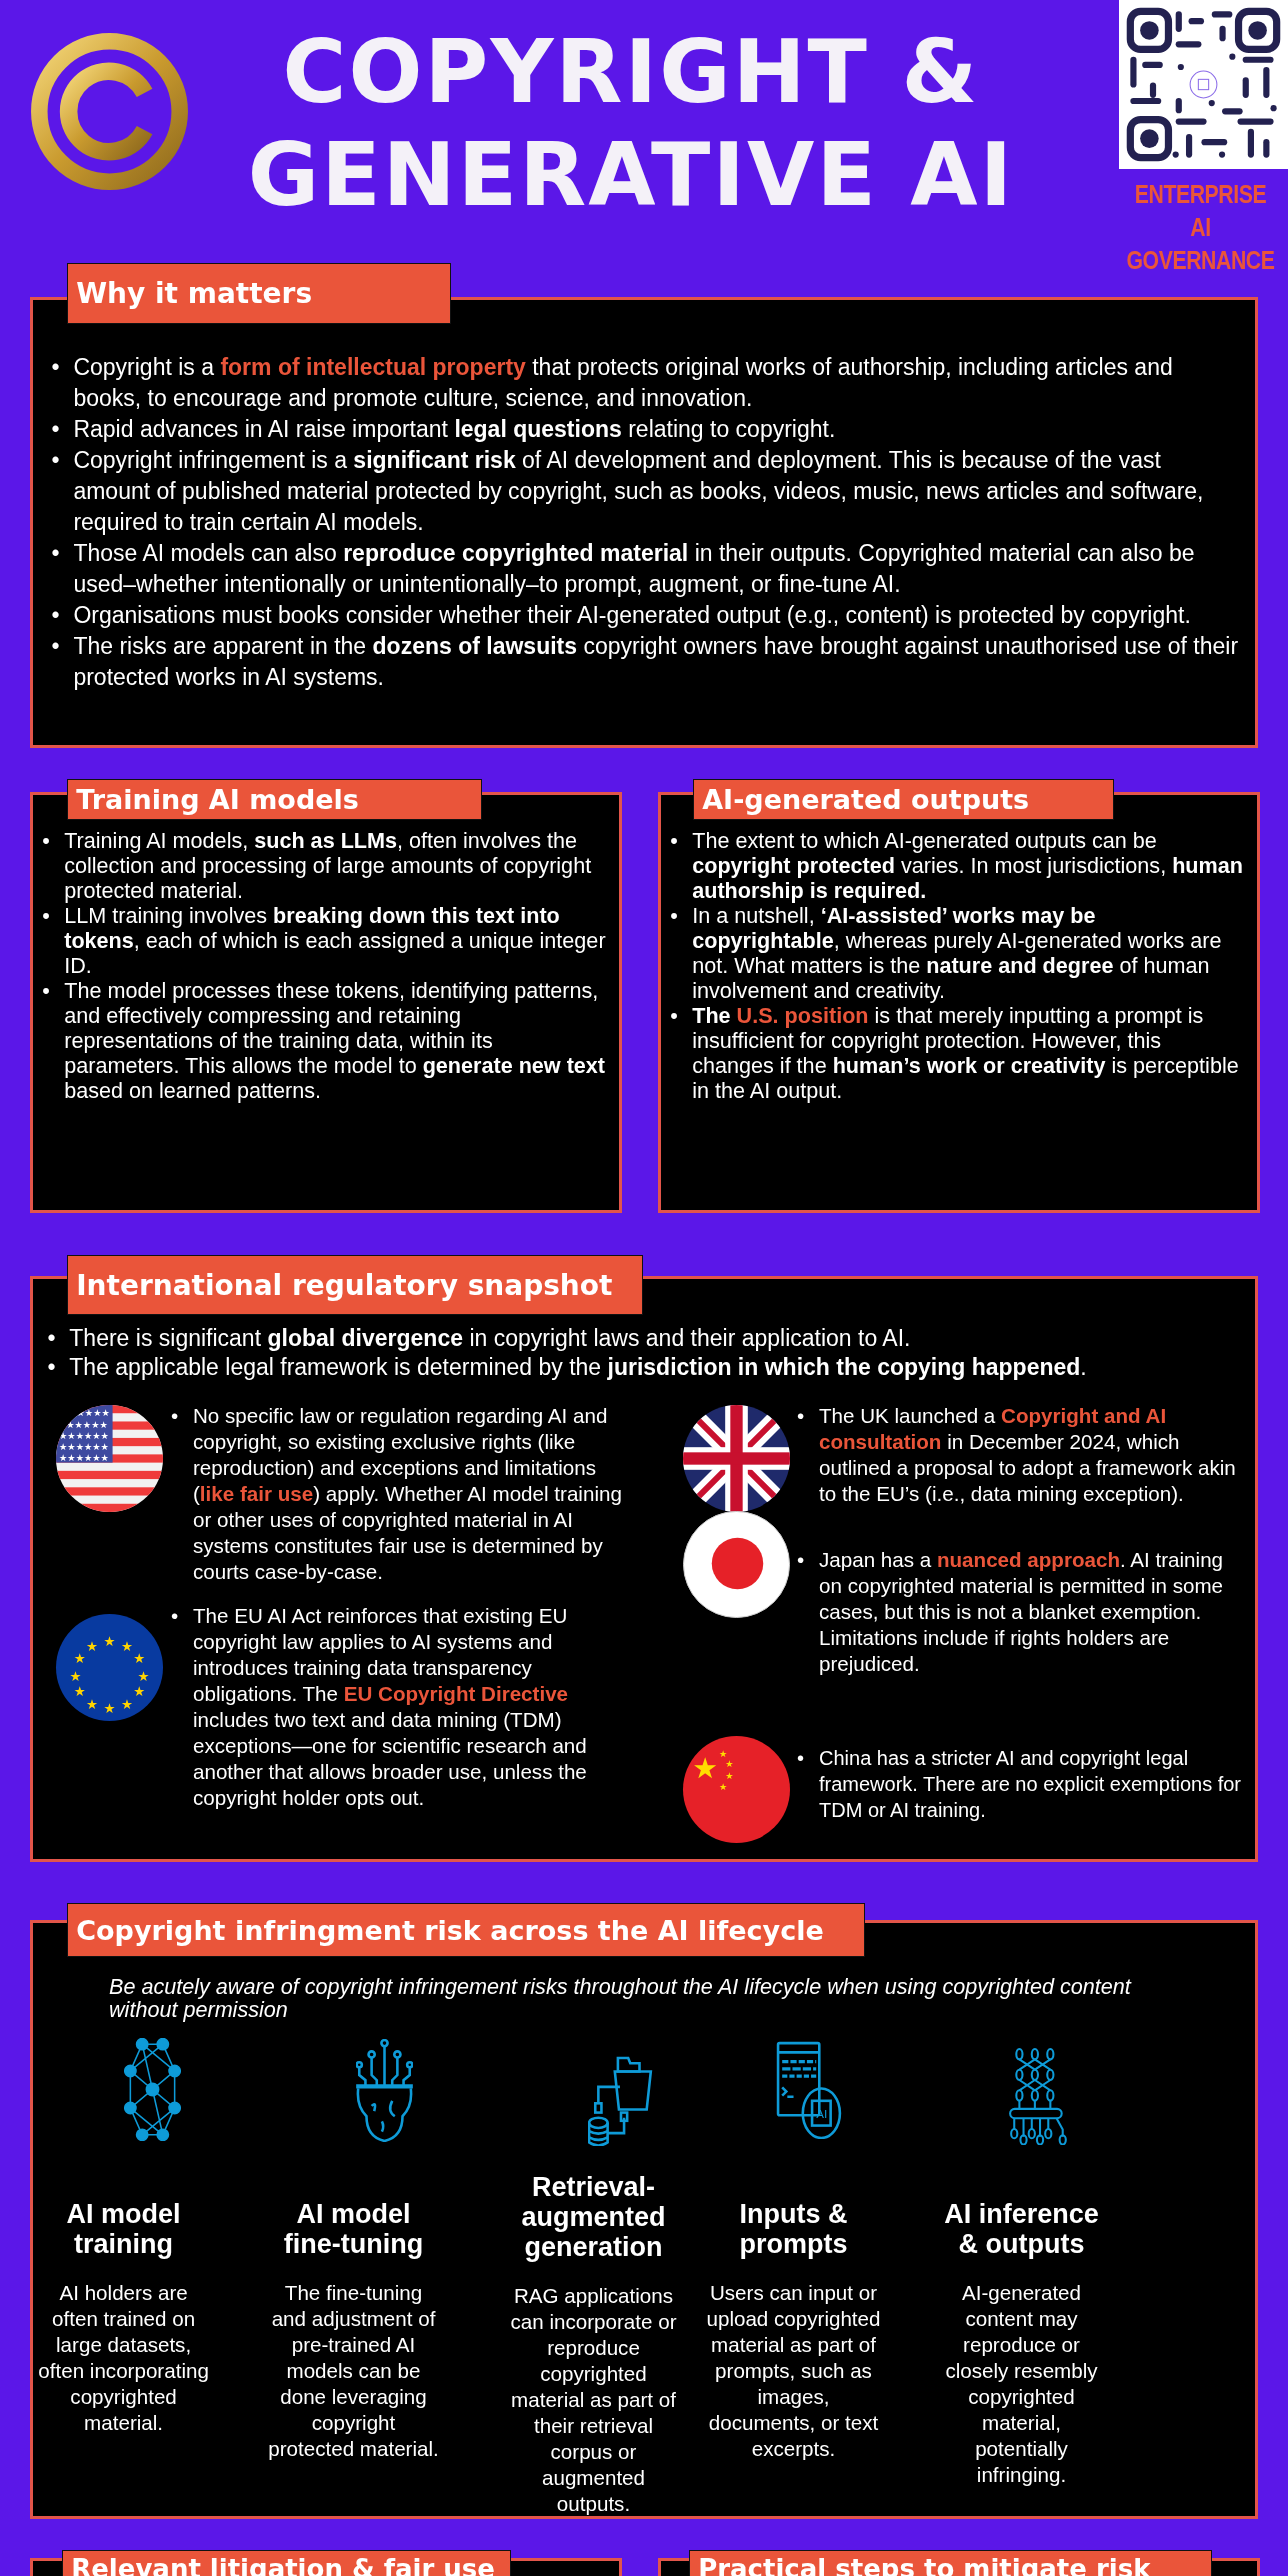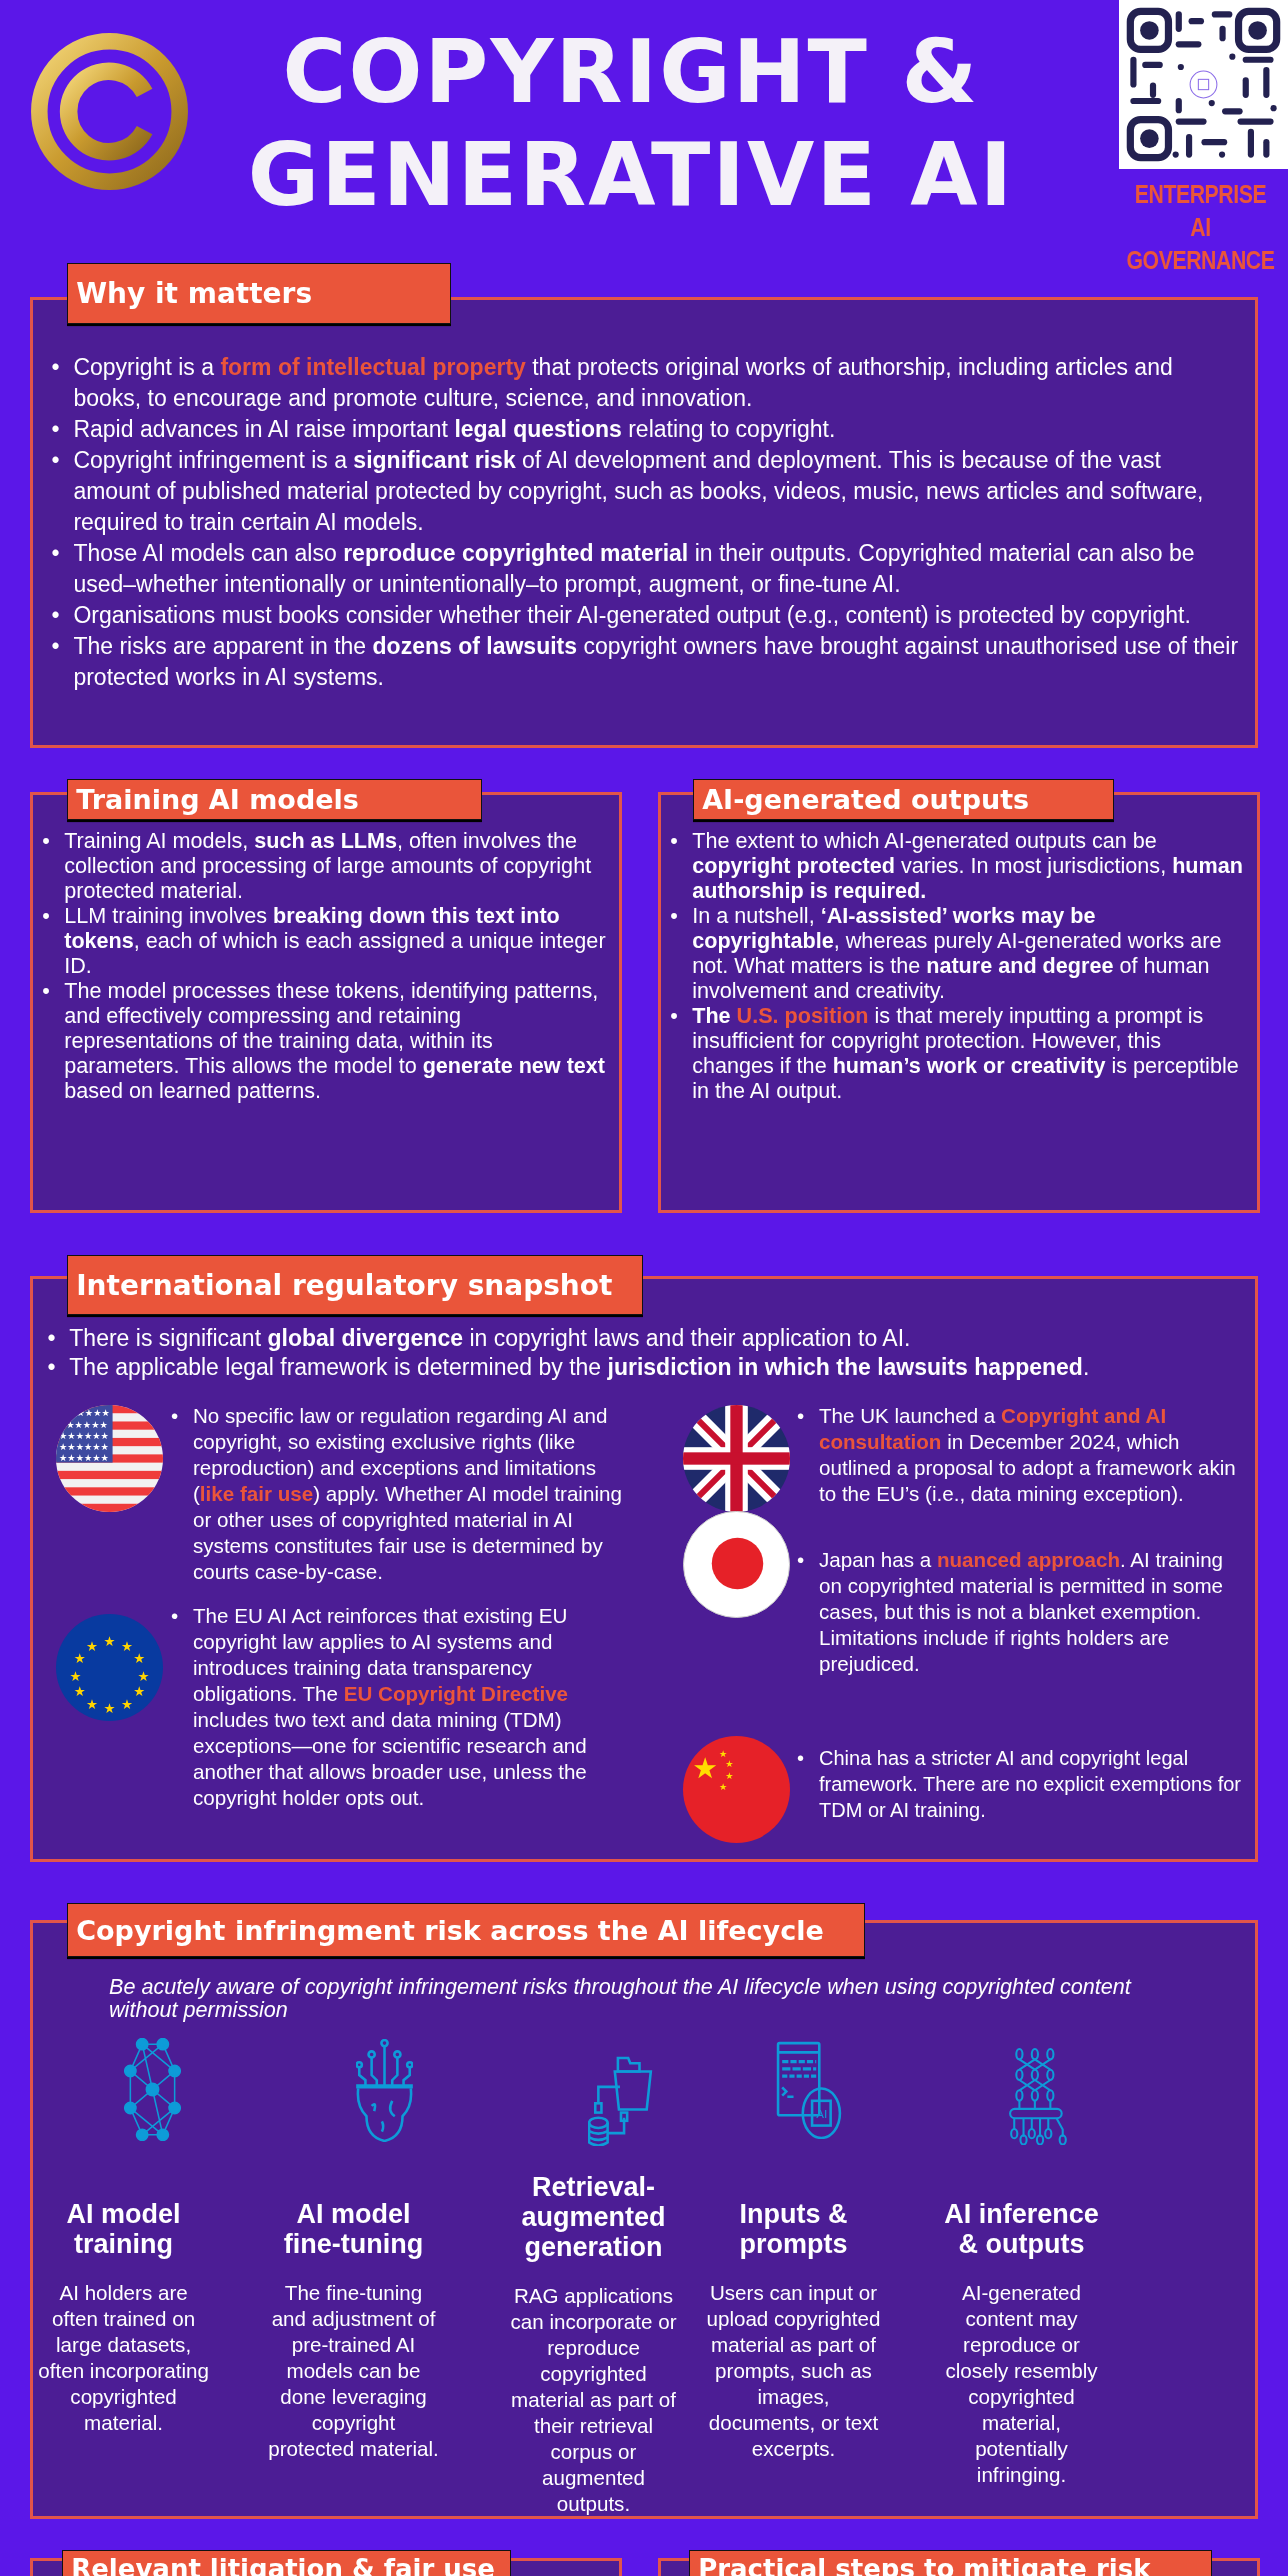--- a/index.html
+++ b/index.html
@@ -24,21 +24,21 @@
   .brand {
     left: 1113px; top: 178px; width: 175px; text-align: center;
     font-family: "Liberation Sans", sans-serif; font-weight: bold;
     color: #ea553a; font-size: 25px; line-height: 33px; letter-spacing: -0.5px;
     transform: scaleX(0.85); transform-origin: center top;
   }
 
   
   .panel {
     position: absolute;
-    background: #4c1d95;
+    background: #000000;
     border: 3.1px solid #e2554a;
   }
   .tab {
     position: absolute;
     background: #ea553a;
     border: 1.5px solid #111;
     border-top-width: 1.5px;
     color: #fff;
     font-weight: bold;
     font-family: "DejaVu Sans", sans-serif;
@@ -170,21 +170,21 @@
     <li><span>The extent to which AI-generated outputs can be </span><b>copyright protected</b><span> varies. In most jurisdictions, </span><b>human authorship is required.</b></li>
     <li><span>In a nutshell, </span><b>‘AI-assisted’ works may be copyrightable</b><span>, whereas purely AI-generated works are not. What matters is the </span><b>nature and degree</b><span> of human involvement and creativity.</span></li>
     <li><b>The </b><span class="hl">U.S. position</span><span> is that merely inputting a prompt is insufficient for copyright protection. However, this changes if the </span><b>human’s work or creativity</b><span> is perceptible in the AI output.</span></li>
   </ul>
 </div>
 <div class="tab" style="left:693px; top:779px; width:421px; height:41px; font-size:27px;">AI-generated outputs</div>
 
 <div class="panel" style="left:30px; top:1276px; width:1228px; height:586px;">
   <ul class="bullets txt" style="position:absolute; left:10.3px; top:45px; right:15.5px; font-size:23px; line-height:29px;">
     <li><span>There is significant </span><b>global divergence</b><span> in copyright laws and their application to AI.</span></li>
-    <li><span>The applicable legal framework is determined by the </span><b>jurisdiction in which the lawsuits happened</b><span>.</span></li>
+    <li><span>The applicable legal framework is determined by the </span><b>jurisdiction in which the copying happened</b><span>.</span></li>
   </ul>
 
   <div class="flag" style="left:23px; top:126px;">
     <svg width="107" height="107" viewBox="0 0 208 208">
       <rect width="208" height="208" fill="#f2f2f2"></rect>
       <g fill="#ef3b3b">
         <rect y="0" width="208" height="16"></rect>
           <rect y="32" width="208" height="16"></rect>
           <rect y="64" width="208" height="16"></rect>
         <rect y="96" width="208" height="16"></rect>

